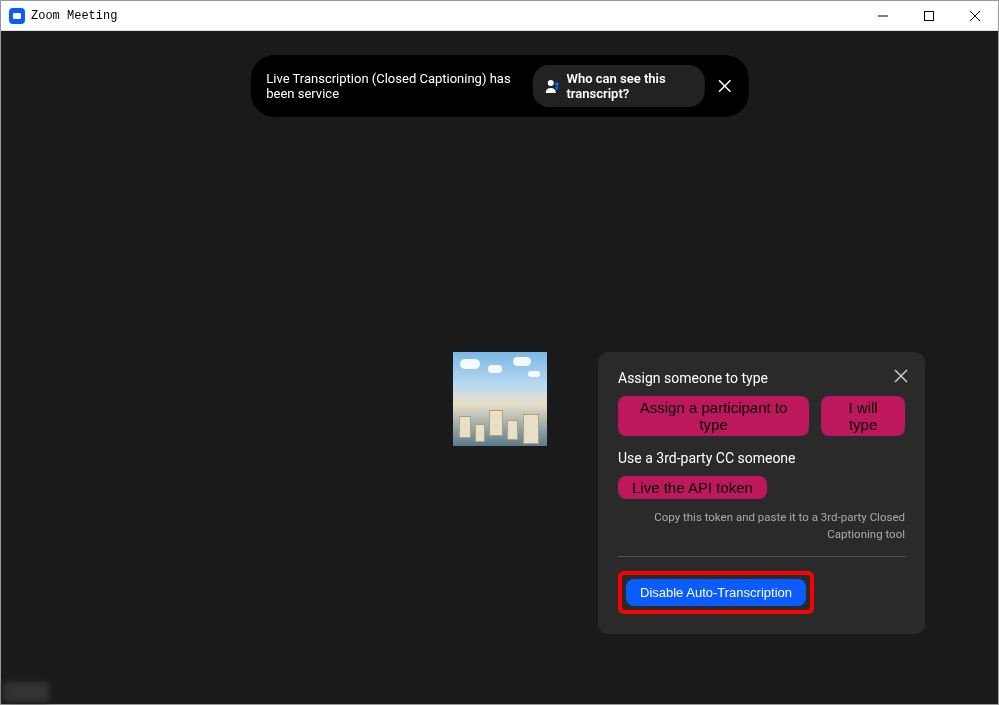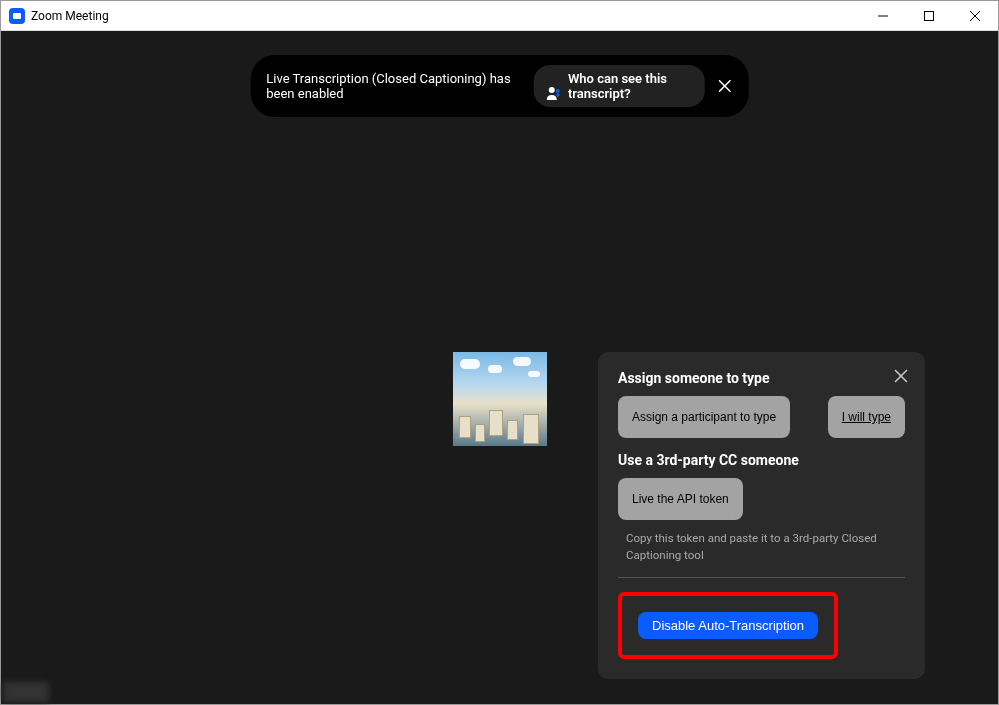--- a/index.html
+++ b/index.html
@@ -26,20 +26,21 @@
       justify-content: space-between;
       padding: 0 0 0 8px;
       border-bottom: 1px solid #ddd;
       font-size: 12px;
       color: #000;
     }
     .titlebar-left {
       display: flex;
       align-items: center;
       gap: 6px;
+      font-family: Liberation Mono, monospace;
     }
     .zoom-logo {
       width: 16px;
       height: 16px;
       background: #0b5cff;
       border-radius: 4px;
       display: flex;
       align-items: center;
       justify-content: center;
     }
@@ -77,21 +78,21 @@
       border-radius: 24px;
       padding: 10px 16px;
       display: flex;
       align-items: center;
       gap: 12px;
       color: #fff;
       font-size: 13px;
     }
     .toast-link {
       display: flex;
-      align-items: flex-end;
+      align-items: center;
       gap: 6px;
       background: #222;
       border-radius: 16px;
       padding: 6px 12px;
       font-weight: 600;
       cursor: pointer;
     }
     .toast-close {
       width: 20px;
       height: 20px;
@@ -156,54 +157,55 @@
       width: 20px;
       height: 20px;
       display: flex;
       align-items: center;
       justify-content: center;
       cursor: pointer;
       color: #ccc;
     }
     .popup-section-title {
       font-size: 14px;
-      font-weight: 700;
+      font-weight: 400;
       margin-bottom: 10px;
     }
     .popup-row {
       display: flex;
       gap: 12px;
       margin-bottom: 14px;
     }
     .popup-btn {
-      background: #a3a3a3;
+      background: #be185d;
       color: #000;
       border: none;
       border-radius: 8px;
-      padding: 14px 14px;
-      font-size: 12px;
+      padding: 3px 14px;
+      font-size: 15px;
       cursor: pointer;
     }
     .popup-hint {
       font-size: 11.5px;
       color: #aaa;
       line-height: 1.45;
       margin-top: 10px;
       margin-bottom: 14px;
       padding-left: 8px;
+      text-align: right;
     }
     .popup-divider {
       height: 1px;
       background: #555;
       margin-bottom: 14px;
     }
     .highlight-box {
       border: 4px solid #ff0000;
       border-radius: 6px;
-      padding: 16px;
+      padding: 4px;
       display: inline-block;
     }
     .primary-btn {
       background: #0b5cff;
       color: #fff;
       border: none;
       border-radius: 8px;
       padding: 6px 14px;
       font-size: 13px;
       cursor: pointer;
@@ -249,21 +251,21 @@
             <line x1="0" y1="0" x2="10" y2="10" stroke="#000" stroke-width="1"></line>
             <line x1="10" y1="0" x2="0" y2="10" stroke="#000" stroke-width="1"></line>
           </svg>
       </div>
     </div>
   </div>
 
   <div class="content">
 
     <div class="toast">
-      <span>Live Transcription (Closed Captioning) has been enabled</span>
+      <span>Live Transcription (Closed Captioning) has been service</span>
       <div class="toast-link">
         <span class="person-icon">
           <svg width="16" height="16" viewBox="0 0 16 16">
             <circle cx="6" cy="5" r="3" fill="#fff"></circle>
             <path d="M1 15 Q1 10 6 10 Q11 10 11 15 Z" fill="#fff"></path>
             <circle cx="12" cy="6" r="2" fill="#0b5cff"></circle>
             <path d="M12 8 L12 12 M10 10 L14 10" stroke="#0b5cff" stroke-width="1.5"></path>
           </svg>
         </span>
         <span>Who can see this transcript?</span>
@@ -296,21 +298,21 @@
       <div class="popup-close">
         <svg width="14" height="14" viewBox="0 0 14 14">
             <line x1="1" y1="1" x2="13" y2="13" stroke="#ccc" stroke-width="1.5"></line>
             <line x1="13" y1="1" x2="1" y2="13" stroke="#ccc" stroke-width="1.5"></line>
           </svg>
       </div>
 
       <div class="popup-section-title">Assign someone to type</div>
       <div class="popup-row">
         <button class="popup-btn">Assign a participant to type</button>
-        <button class="popup-btn" style="margin-left:auto;text-decoration:underline;">I will type</button>
+        <button class="popup-btn" style="margin-left:auto;">I will type</button>
       </div>
 
       <div class="popup-section-title">Use a 3rd-party CC someone</div>
       <div class="popup-row" style="margin-bottom:0;">
         <button class="popup-btn">Live the API token</button>
       </div>
       <div class="popup-hint">Copy this token and paste it to a 3rd-party Closed Captioning tool</div>
 
       <div class="popup-divider"></div>
 

